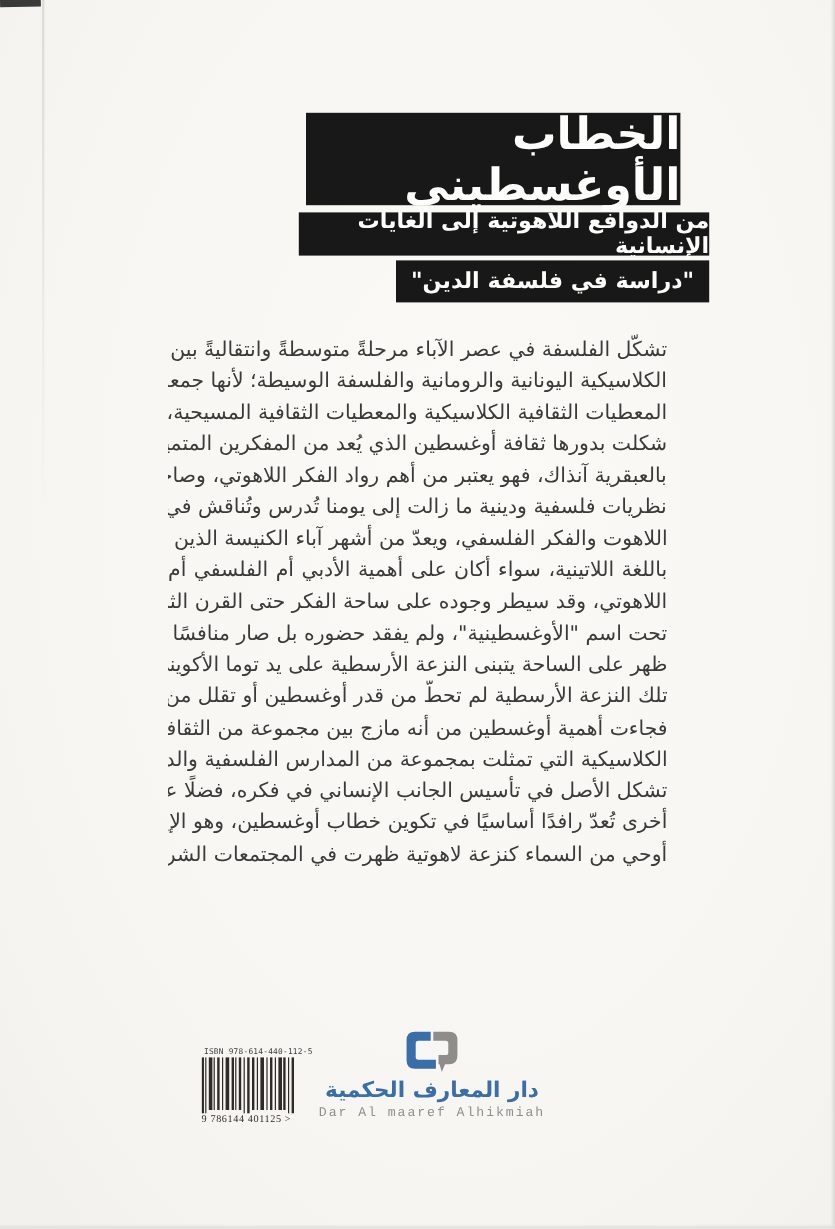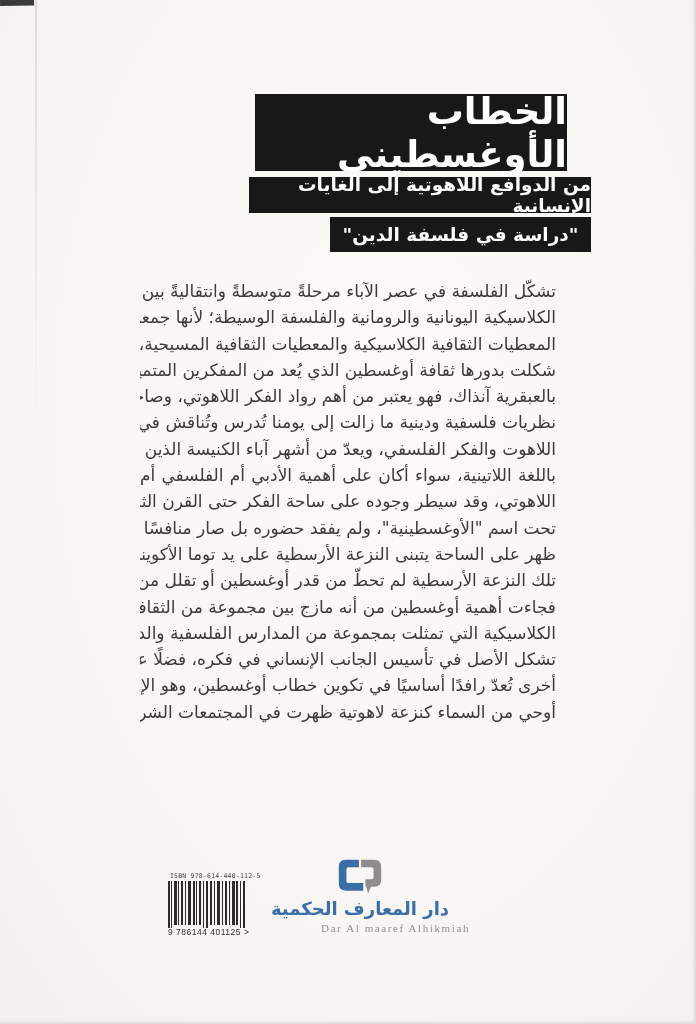--- a/index.html
+++ b/index.html
@@ -31,27 +31,27 @@
     height:26.3px;line-height:26.3px;font-size:17px;
     text-align:justify;text-align-last:justify;
     overflow:hidden;white-space:nowrap;
   }
   .bline.pend{text-align:right;text-align-last:right;}
 
   
   .barcode{position:absolute;left:124px;top:872px;width:84px;text-align:left;padding-left:44px;}
   .isbn-line{font-family:"DejaVu Sans Mono",monospace;font-size:6.5px;color:#3c3c3c;letter-spacing:0.2px;white-space:nowrap;margin-left:2px;}
   .bars{display:block;margin-top:1px;}
-  .digits-line{font-family:Liberation Sans, sans-serif;font-size:8.5px;color:#2f2d2a;letter-spacing:0.5px;white-space:nowrap;margin-top:-1px;}
+  .digits-line{font-family:Liberation Serif, serif;font-size:8.5px;color:#2f2d2a;letter-spacing:0.5px;white-space:nowrap;margin-top:-1px;}
 
   
   .publisher{position:absolute;left:250px;top:856px;width:220px;text-align:center;}
   .logo{display:block;margin:0 auto;}
   .publisher-ar{direction:rtl;color:#3a6ea8;font-size:18px;font-weight:bold;margin-top:2px;line-height:22px;}
-  .publisher-en{color:#8f8f8c;font-size:11px;letter-spacing:1.6px;margin-top:2px;font-family:Liberation Serif, serif;text-align:right;}
+  .publisher-en{color:#8f8f8c;font-size:11px;letter-spacing:1.6px;margin-top:2px;font-family:Liberation Mono, monospace;}
 </style>
 </head>
 <body>
 
 <div class="page">
 
   <div class="scan-corner"></div>
   <div class="scan-crease"></div>
   <div class="scan-edge-right"></div>
   <div class="scan-edge-bottom"></div>

